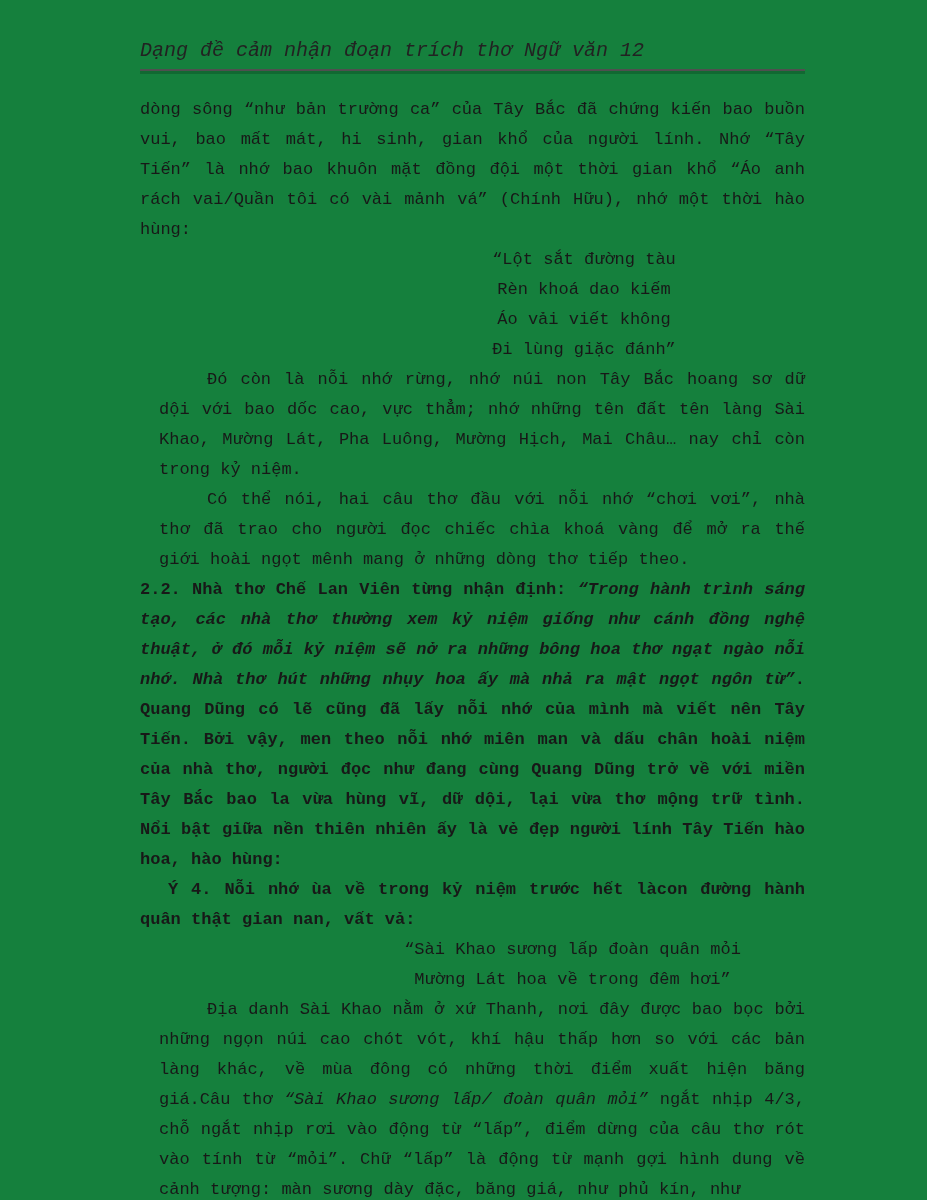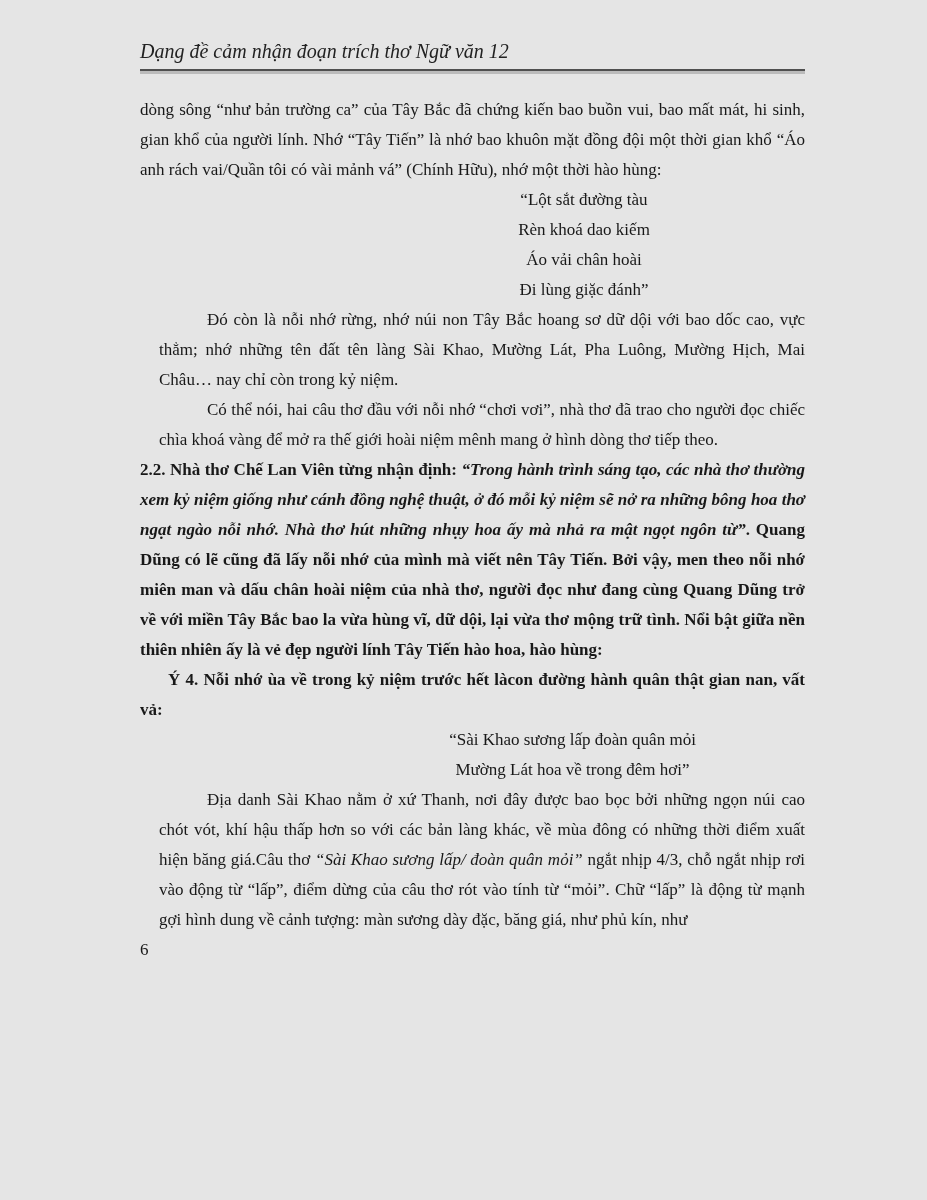--- a/index.html
+++ b/index.html
@@ -5,24 +5,24 @@
   html, body {
     margin: 0;
     padding: 0;
     background: #ffffff;
   }
   .page {
     position: relative;
     width: 927px;
     height: 1200px;
     box-sizing: border-box;
-    background: #e5e5e5;
+    background: #15803d;
     padding: 38px 122px 0 140px;
     overflow: hidden;
-    font-family: Liberation Serif, serif;
+    font-family: Liberation Mono, monospace;
     color: #181818;
   }
   .running-header {
     font-style: italic;
     font-size: 20px;
     line-height: 26px;
     color: #222;
     padding-bottom: 5px;
     border-bottom: 2px solid #4f4f4f;
     box-shadow: 0 3px 0 rgba(0,0,0,0.18);
@@ -62,27 +62,27 @@
     <span>Dạng đề cảm nhận đoạn trích thơ Ngữ văn 12</span>
   </div>
 
   <div class="body-text">
 
     <p class="para">dòng sông “như bản trường ca” của Tây Bắc đã chứng kiến bao buồn vui, bao mất mát, hi sinh, gian khổ của người lính. Nhớ “Tây Tiến” là nhớ bao khuôn mặt đồng đội một thời gian khổ “Áo anh rách vai/Quần tôi có vài mảnh vá” (Chính Hữu), nhớ một thời hào hùng:</p>
 
     <div class="poem poem-1">
       <div class="poem-line">“Lột sắt đường tàu</div>
       <div class="poem-line">Rèn khoá dao kiếm</div>
-      <div class="poem-line">Áo vải chân hoài</div>
+      <div class="poem-line">Áo vải viết không</div>
       <div class="poem-line">Đi lùng giặc đánh”</div>
     </div>
 
     <p class="para indent">Đó còn là nỗi nhớ rừng, nhớ núi non Tây Bắc hoang sơ dữ dội với bao dốc cao, vực thẳm; nhớ những tên đất tên làng Sài Khao, Mường Lát, Pha Luông, Mường Hịch, Mai Châu… nay chỉ còn trong kỷ niệm.</p>
 
-    <p class="para indent">Có thể nói, hai câu thơ đầu với nỗi nhớ “chơi vơi”, nhà thơ đã trao cho người đọc chiếc chìa khoá vàng để mở ra thế giới hoài niệm mênh mang ở hình dòng thơ tiếp theo.</p>
+    <p class="para indent">Có thể nói, hai câu thơ đầu với nỗi nhớ “chơi vơi”, nhà thơ đã trao cho người đọc chiếc chìa khoá vàng để mở ra thế giới hoài ngọt mênh mang ở những dòng thơ tiếp theo.</p>
 
     <p class="para bold"><span>2.2. Nhà thơ Chế Lan Viên từng nhận định: </span><span class="italic">“Trong hành trình sáng tạo, các nhà thơ thường xem kỷ niệm giống như cánh đồng nghệ thuật, ở đó mỗi kỷ niệm sẽ nở ra những bông hoa thơ ngạt ngào nỗi nhớ. Nhà thơ hút những nhụy hoa ấy mà nhả ra mật ngọt ngôn từ”</span><span>. Quang Dũng có lẽ cũng đã lấy nỗi nhớ của mình mà viết nên Tây Tiến. Bởi vậy, men theo nỗi nhớ miên man và dấu chân hoài niệm của nhà thơ, người đọc như đang cùng Quang Dũng trở về với miền Tây Bắc bao la vừa hùng vĩ, dữ dội, lại vừa thơ mộng trữ tình. Nổi bật giữa nền thiên nhiên ấy là vẻ đẹp người lính Tây Tiến hào hoa, hào hùng:</span></p>
 
     <p class="para bold indent-sm">Ý 4. Nỗi nhớ ùa về trong kỷ niệm trước hết làcon đường hành quân thật gian nan, vất vả:</p>
 
     <div class="poem poem-2">
       <div class="poem-line">“Sài Khao sương lấp đoàn quân mỏi</div>
       <div class="poem-line">Mường Lát hoa về trong đêm hơi”</div>
     </div>
 

